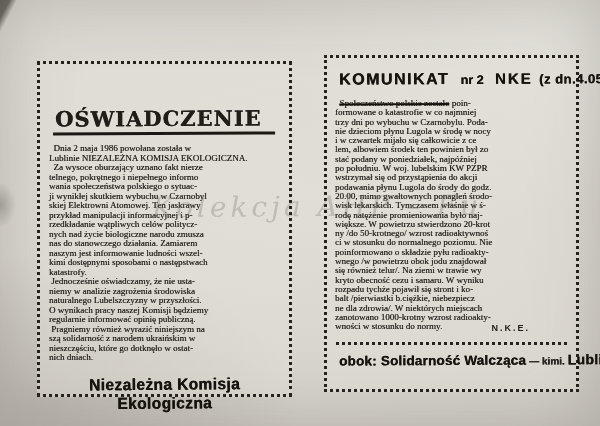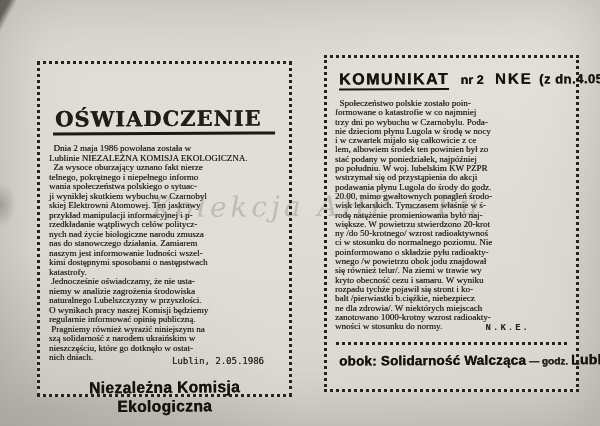--- a/index.html
+++ b/index.html
@@ -66,26 +66,26 @@
     margin-top:13px;text-align:center;
     font-size:15.5px;letter-spacing:.4px;
     transform:rotate(-.5deg) scaleY(1.05);
     text-shadow:.5px 0 0 #17140f;
   }
   .kom-header{
     margin:12px 0 0 4px;white-space:nowrap;
     transform:rotate(-.3deg);
     text-shadow:.4px 0 0 #17140f;
   }
-  .kom-main{font-size:16px;letter-spacing:1.5px;border-bottom:2.5px solid #17140f;padding-bottom:1px;}
+  .kom-main{font-size:16px;letter-spacing:1.5px;border-bottom:2.5px solid #17140f;padding-bottom:16px;}
   .kom-nr{font-size:12.5px;margin-left:7px;}
   .kom-org{font-size:15px;letter-spacing:2px;margin-left:7px;}
   .kom-date{font-size:13px;margin-left:2px;letter-spacing:.5px;}
   .signoff{
-    font-family:Liberation Mono, monospace;font-weight:bold;
+    font-family:Liberation Sans, sans-serif;font-weight:bold;
     font-size:9px;letter-spacing:2px;text-align:right;
     padding-right:38px;margin-top:-8px;
   }
   .dotline{
     border-top:3px dotted #26231f;height:0;margin:9px 1px 0 1px;
   }
   .druk-line{
     display:flex;align-items:baseline;justify-content:space-between;
     margin:7px 2px 0 4px;white-space:nowrap;
     transform:rotate(-.3deg);
@@ -131,21 +131,20 @@
 katastrofy.
  Jednocześnie oświadczamy, że nie usta-
 niemy w analizie zagrożenia środowiska
 naturalnego Lubelszczyzny w przyszłości.
 O wynikach pracy naszej Komisji będziemy
 regularnie informować opinię publiczną.
  Pragniemy również wyrazić niniejszym na
 szą solidarność z narodem ukraińskim w
 nieszczęściu, które go dotknęło w ostat-
 nich dniach.</pre>
-    <div class="dateline">Lublin, 2.05.1986</div>
     <div class="marker sig-left">Niezależna Komisja Ekologiczna</div>
   </div>
 
   <div class="panel panel-right">
     <div class="marker kom-header">
       <span class="kom-main">KOMUNIKAT</span>
       <span class="kom-nr">nr 2</span>
       <span class="kom-org">NKE</span>
       <span class="kom-date">(z dn.4.05)</span>
     </div>
@@ -171,20 +170,20 @@
 kryto obecność cezu i samaru. W wyniku
 rozpadu tychże pojawił się stront i ko-
 balt /pierwiastki b.ciężkie, niebezpiecz
 ne dla zdrowia/. W niektórych miejscach
 zanotowano 1000-krotny wzrost radioakty-
 wności w stosunku do normy.</pre>
     <div class="signoff">N.K.E.</div>
     <div class="dotline"></div>
     <div class="marker druk-line">
       <span class="druk-main">obok: Solidarność Walcząca</span>
-      <span class="druk-sep">— godz.</span>
+      <span class="druk-sep">— kimi.</span>
       <span class="druk-city">Lublin</span>
     </div>
   </div>
 
   <div class="watermark">Kolekcja AHP – Fu</div>
 
 </div>
 
 </body></html>

